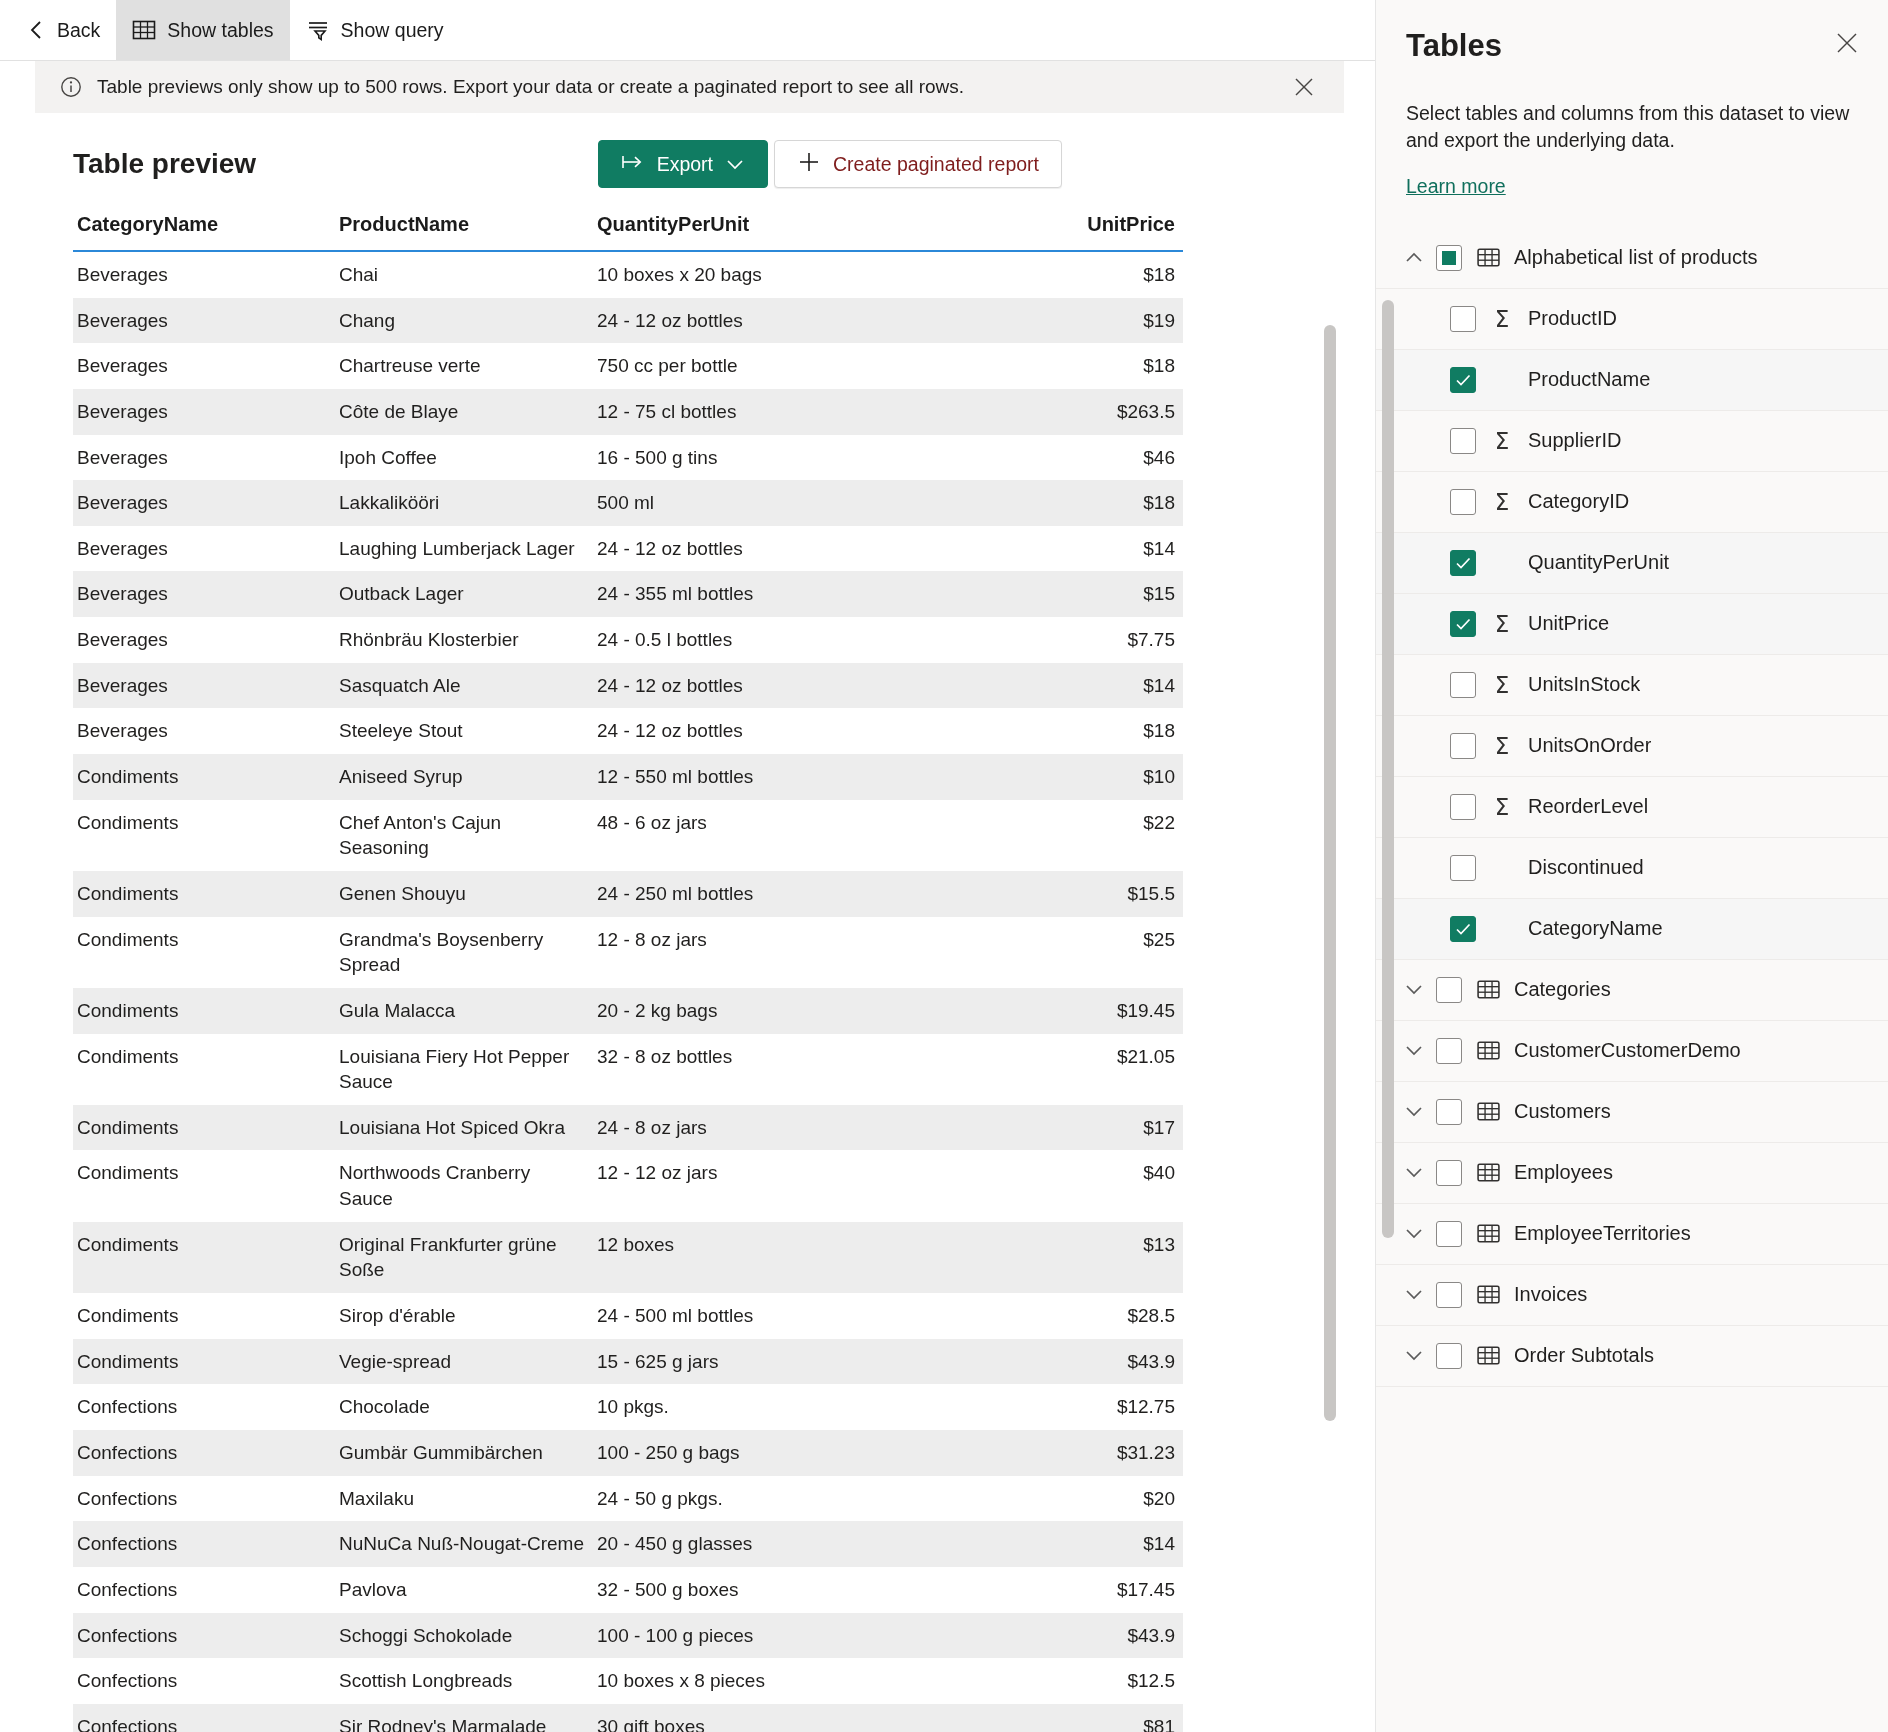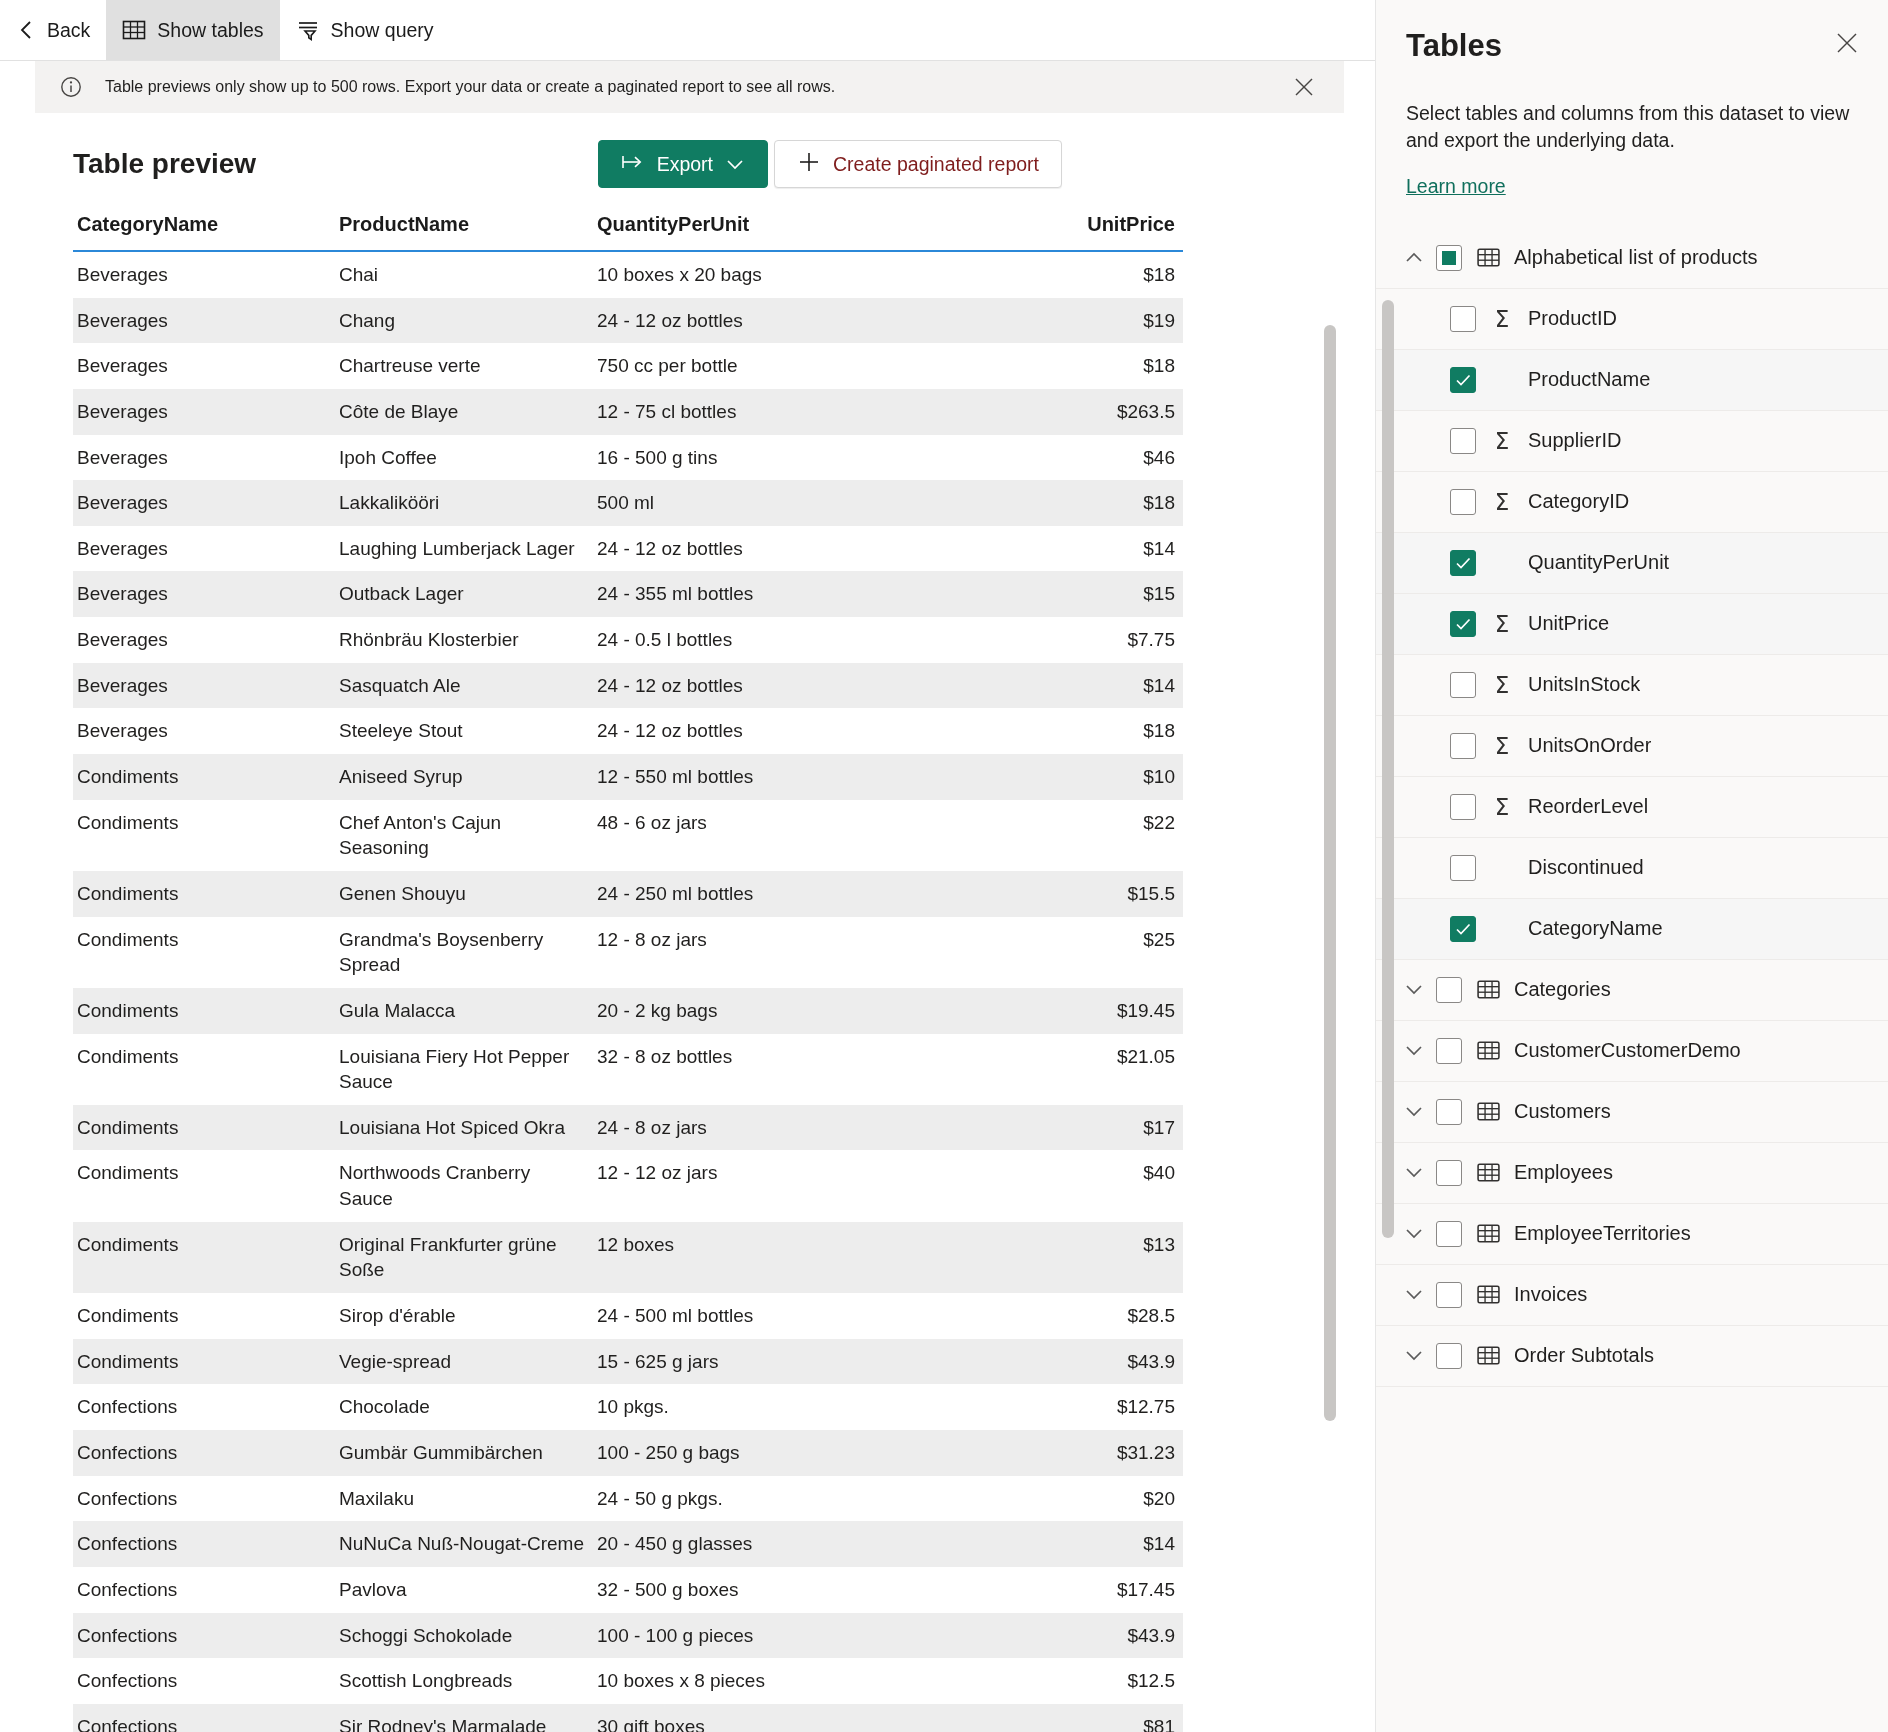--- a/index.html
+++ b/index.html
@@ -25,20 +25,21 @@
   }
 
   
   .cmdbar {
     height: 61px;
     flex: 0 0 61px;
     display: flex;
     align-items: stretch;
     border-bottom: 1px solid #e1e1e1;
     background: #ffffff;
+    padding-left: 10px;
   }
   .cmd-item {
     display: flex;
     align-items: center;
     gap: 11px;
     padding: 0 16px;
     font-size: 19.5px;
     color: #1b1b1b;
     cursor: pointer;
     white-space: nowrap;
@@ -52,21 +53,21 @@
     width: 1309px;
     height: 52px;
     background: #f3f2f1;
     display: flex;
     align-items: center;
     padding: 0 14px 0 24px;
     position: relative;
     flex: 0 0 52px;
   }
   .infobar .info-icon { margin-right: 14px; display:flex; }
-  .infobar .info-text { font-size: 16px; color: #201f1e; margin-left: 8px; }
+  .infobar .info-text { font-size: 19px; color: #201f1e; }
   .infobar .close-x {
     position: absolute; right: 26px; top: 50%; transform: translateY(-50%);
     width: 28px; height: 28px; display:flex; align-items:center; justify-content:center;
     cursor: pointer; color: #484644;
   }
 
   
   .preview-card {
     margin-left: 35px;
     width: 1309px;

